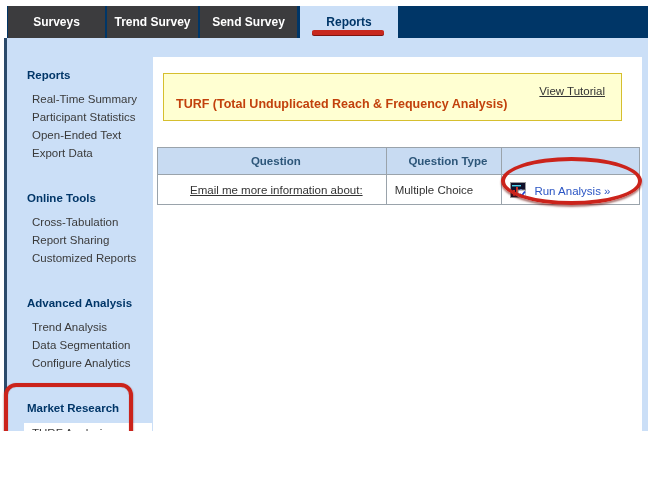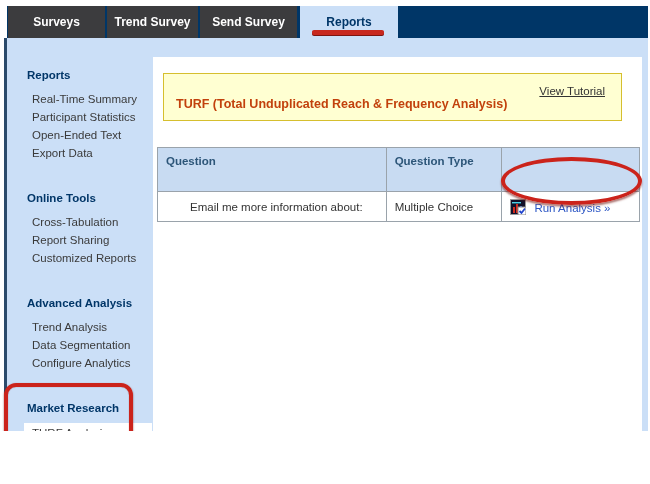--- a/index.html
+++ b/index.html
@@ -31,27 +31,27 @@
 
   
   .main-panel{position:absolute;left:153px;top:57px;width:489px;height:418px;background:#ffffff;}
 
   .banner{position:absolute;left:163px;top:73px;width:459px;height:48px;background:#ffffd2;border:1px solid #d6bf2e;box-sizing:border-box;}
   .banner-title{position:absolute;left:12px;top:23px;font-size:12.5px;font-weight:bold;color:#c2410c;}
   .banner-link{position:absolute;right:16px;top:11px;font-size:11.5px;color:#333333;text-decoration:underline;cursor:pointer;}
 
   
   .qtable{position:absolute;left:157px;top:147px;width:483px;border-collapse:collapse;font-size:11.5px;}
-  .qtable th{background:#c8dbf2;color:#2d5679;font-weight:bold;text-align:left;height:26px;padding:0 0 17px 8px;
+  .qtable th{background:#c8dbf2;color:#2d5679;font-weight:bold;text-align:center;height:26px;padding:0 0 0 8px;
              border:1px solid #9aa3ab;}
   .qtable td{background:#ffffff;color:#333333;height:29px;padding:0 0 0 8px;border:1px solid #9aa3ab;}
   .col-q{width:238px;}
   .col-t{width:113px;}
   .col-a{width:132px;}
-  .q-link{color:#333333;cursor:pointer;padding-left:24px;}
+  .q-link{color:#333333;text-decoration:underline;cursor:pointer;padding-left:24px;}
   .action-cell{white-space:nowrap;}
   .run-link{color:#2b55c4;text-decoration:none;cursor:pointer;margin-left:5px;}
   .run-icon{vertical-align:-3px;}
 
   
   .anno{position:absolute;pointer-events:none;}
   .anno-underline{left:312px;top:30px;width:72px;height:5px;background:#c8281e;border-radius:2px;box-shadow:0 1px 0 #7d1410;}
   .anno-rect{left:4px;top:383px;width:129px;height:61px;border:4px solid #cb231b;border-radius:12px;box-sizing:border-box;box-shadow:0 1px 2px rgba(110,15,10,.7), inset 0 0 1px rgba(110,15,10,.6);}
   .anno-ellipse{left:501px;top:157px;width:141px;height:48px;border:4px solid #cb231b;border-radius:50%;box-sizing:border-box;box-shadow:0 2px 2px rgba(110,15,10,.55);}
 </style>

